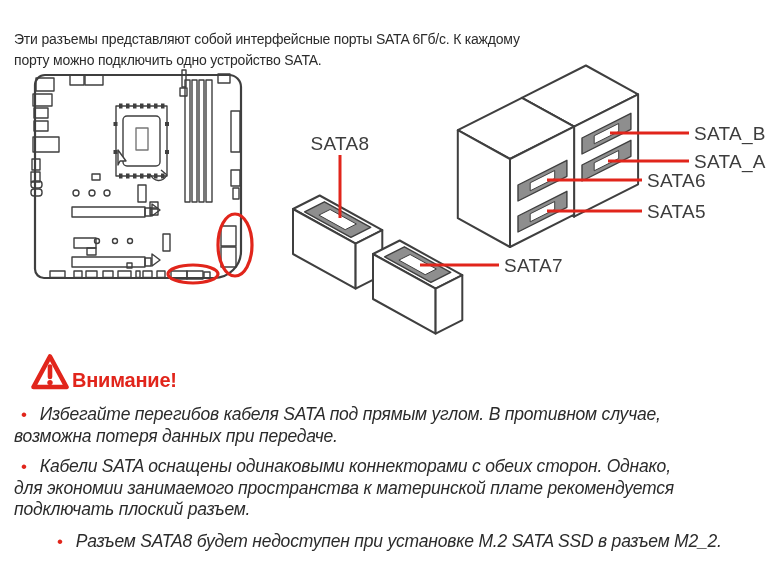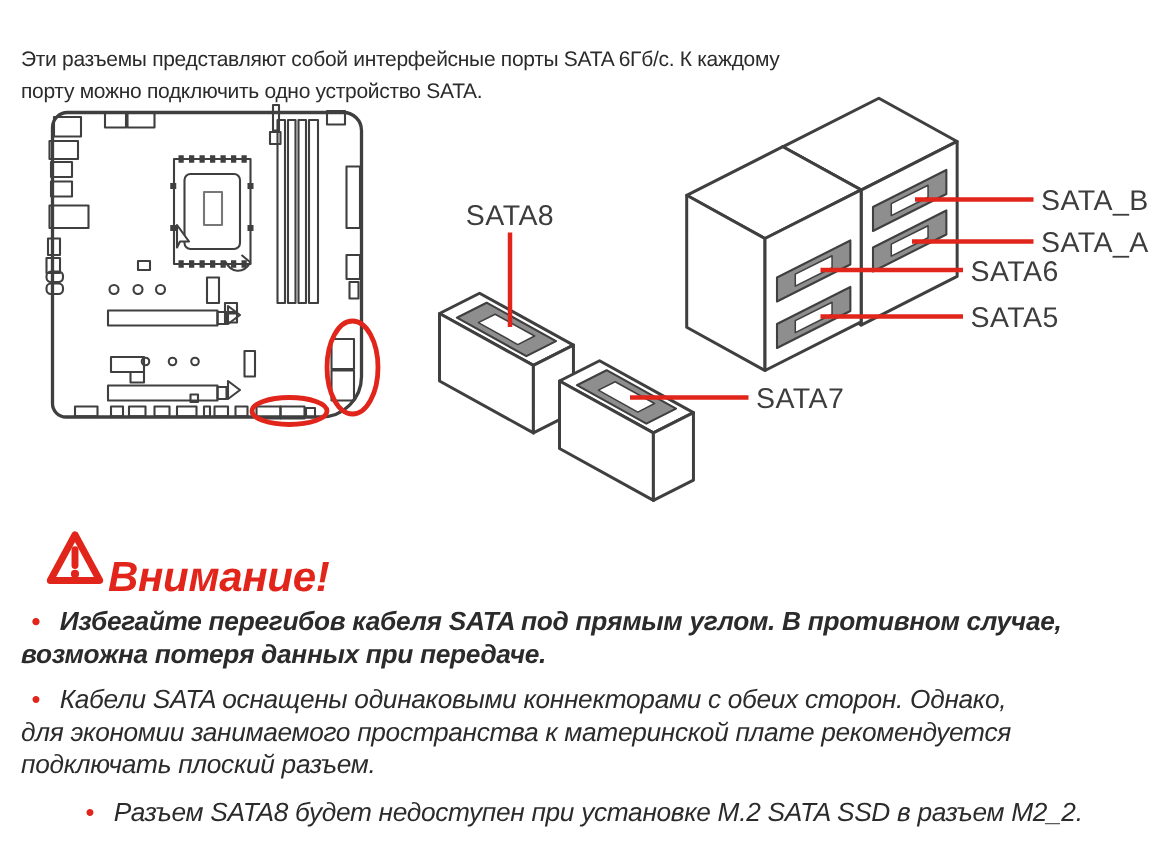--- a/index.html
+++ b/index.html
@@ -19,33 +19,33 @@
   }
   .pre{white-space:pre-line;}
 
   .mobo-svg{position:absolute;left:30px;top:62px;}
   .illus-svg{position:absolute;left:280px;top:62px;}
 
   .warn-head{position:absolute;left:30px;top:352px;height:42px;}
   .warn-icon{position:absolute;left:1px;top:0;}
   .warn-title{
     position:absolute;left:42px;top:17px;
-    color:var(--red);font-size:28px;font-weight:bold;font-style:italic;
+    color:var(--red);font-size:20px;font-weight:bold;
     letter-spacing:-0.2px;white-space:nowrap;
   }
 
   .bullet-p{
     position:absolute;left:14px;width:745px;
     font-size:17.5px;line-height:21.5px;font-style:italic;letter-spacing:-0.2px;
     text-indent:7px;
   }
   .bullet-p .dot{
     color:var(--red);font-style:normal;margin-right:13px;font-size:17px;
   }
-  #b1{top:404px;font-weight:bold;}
+  #b1{top:404px;}
   #b2{top:456px;}
   #b3{top:531px;margin-left:36px;}
 
   
   .ln{stroke:var(--line);fill:none;stroke-width:1.4;stroke-linejoin:round;}
   .ln2{stroke:var(--line);fill:#ffffff;stroke-width:2;stroke-linejoin:round;}
   .fillpin{fill:var(--line);stroke:none;}
   .slotband{fill:var(--slot);stroke:var(--line);stroke-width:1.4;stroke-linejoin:round;}
   .slothole{fill:#ffffff;stroke:var(--line);stroke-width:1;stroke-linejoin:round;}
   .redline{stroke:var(--red);stroke-width:3;fill:none;}

